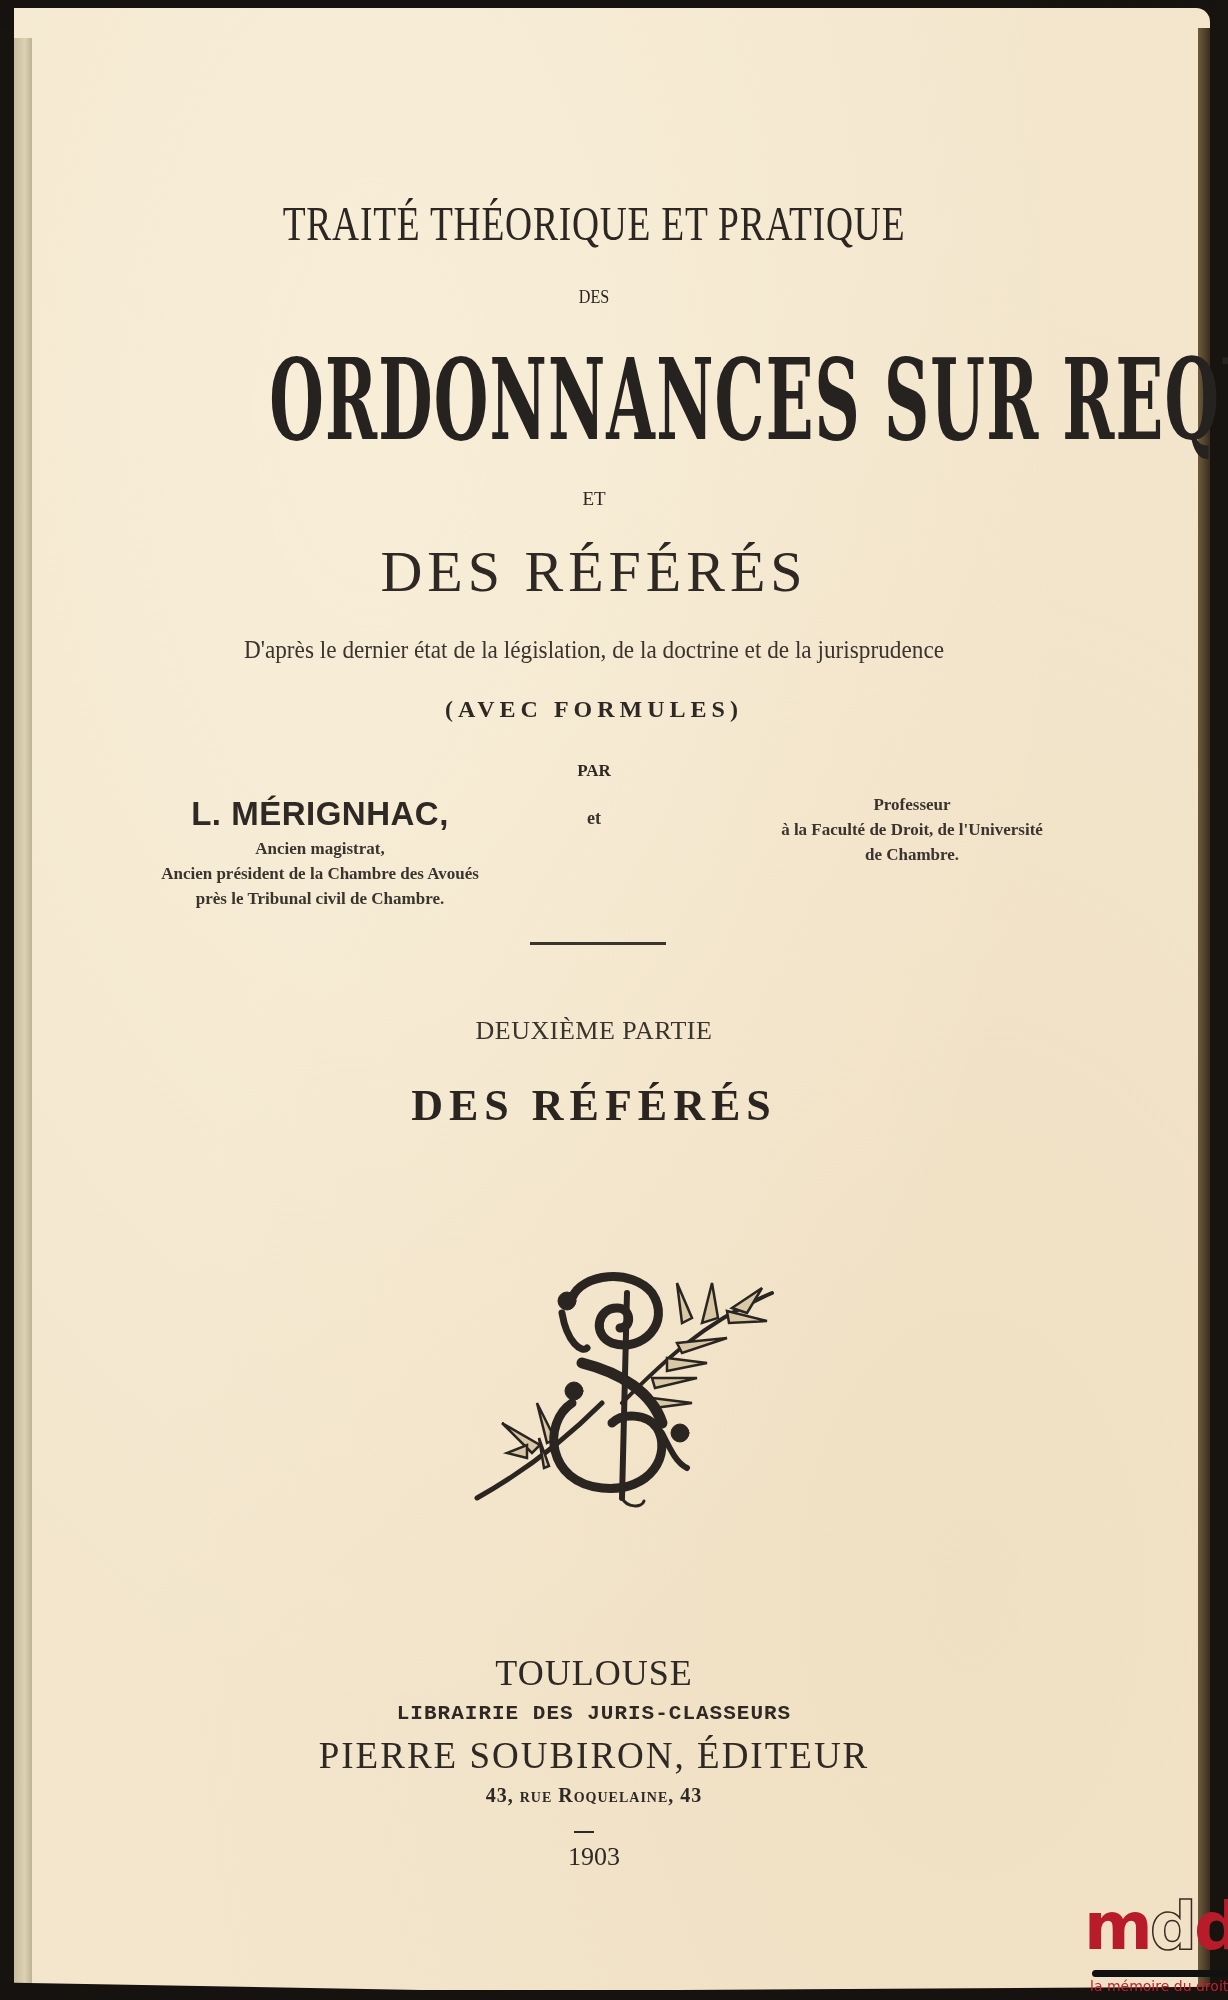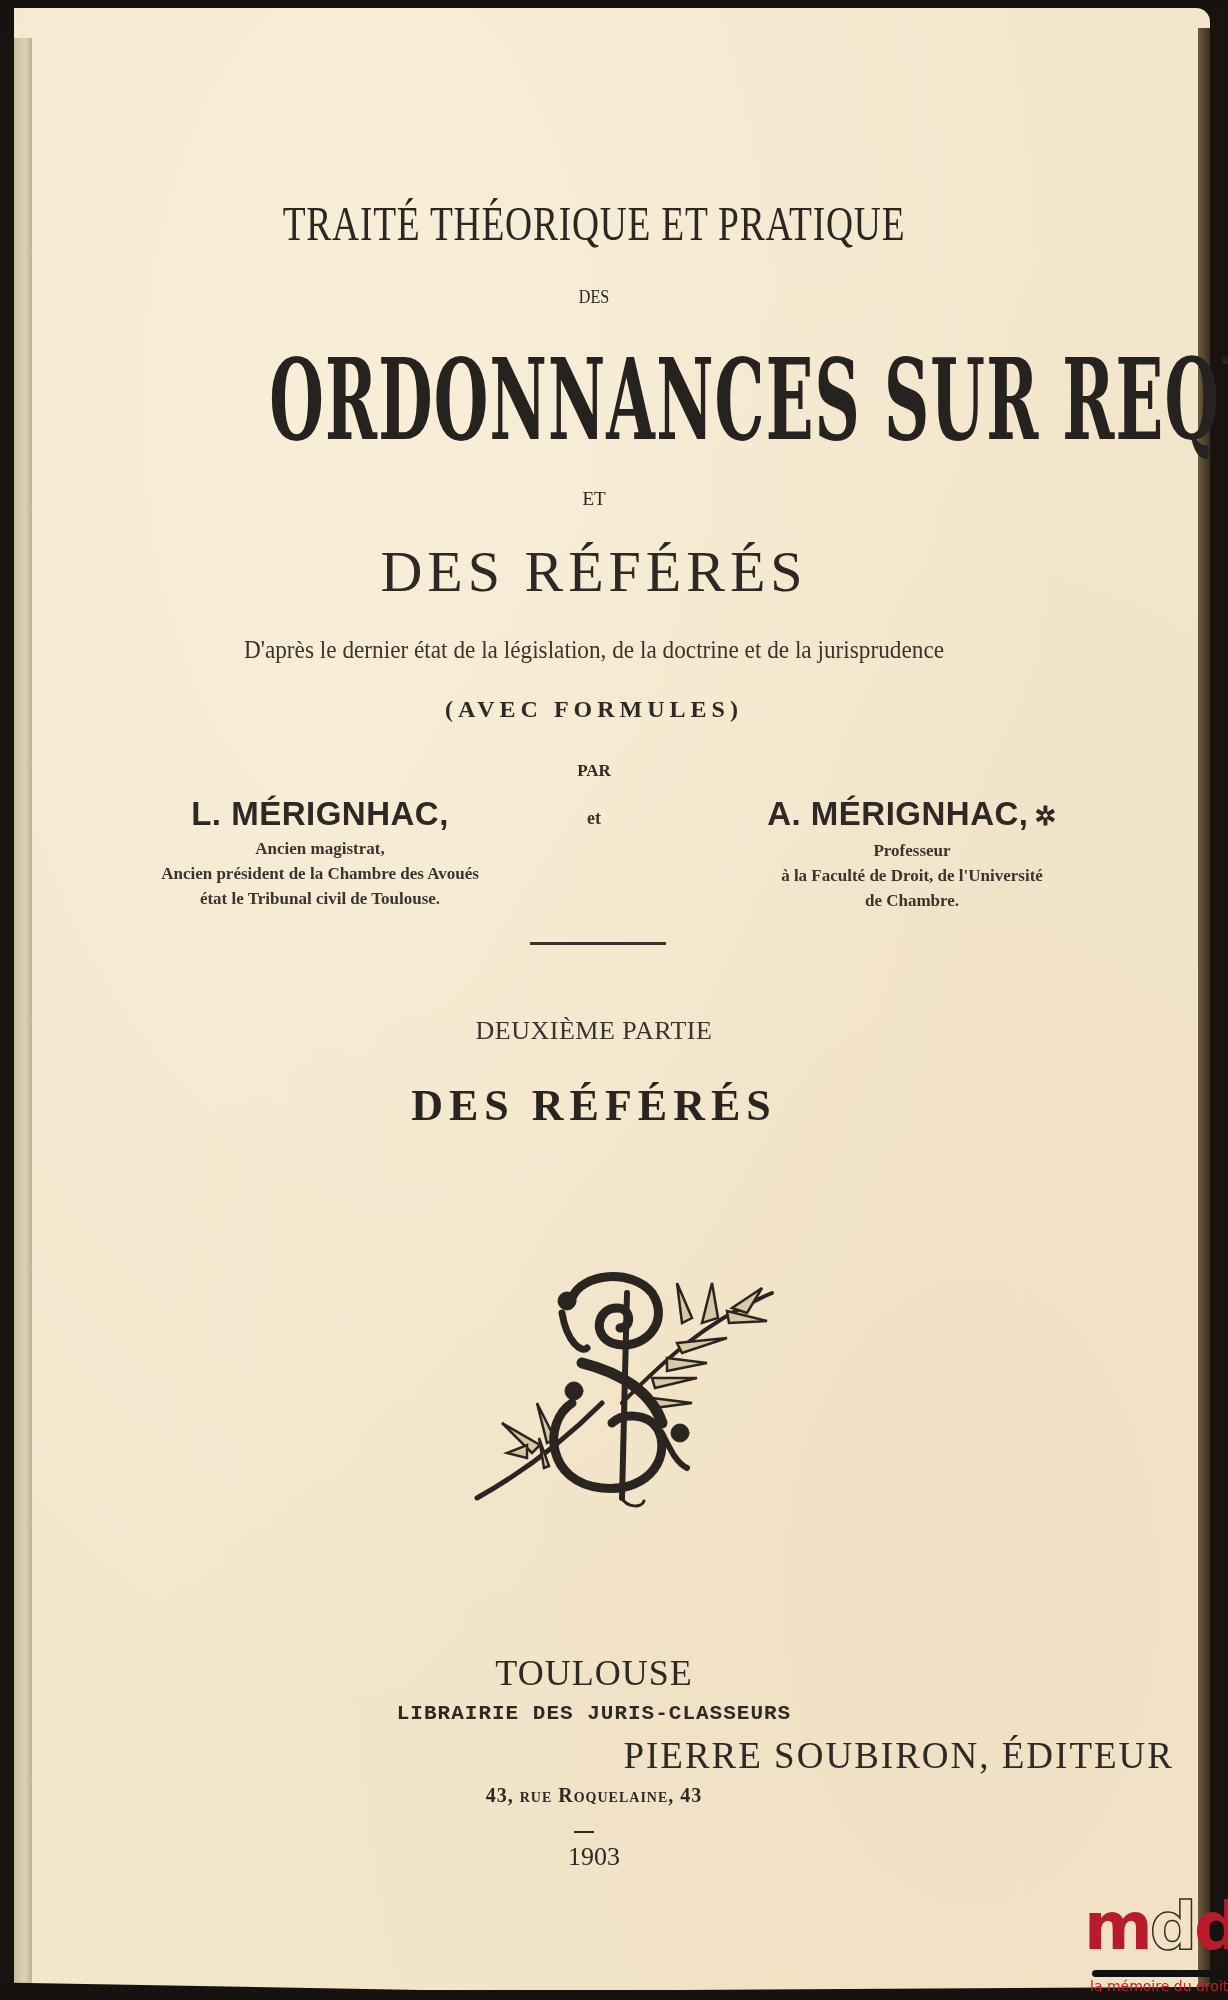--- a/index.html
+++ b/index.html
@@ -211,21 +211,20 @@
       font-family: Liberation Mono, monospace;
       letter-spacing: 1px;
       color: #2e2924;
     }
     .l-pierre {
       top: 1726px;
       font-size: 37px;
       font-family: "Liberation Serif", serif;
       letter-spacing: 2px;
       color: #2e2924;
-      text-align: right;
     }
     .l-address {
       top: 1776px;
       font-size: 20px;
       font-weight: bold;
       font-family: "Liberation Serif", serif;
       letter-spacing: 1px;
       color: #2e2924;
       font-variant: small-caps;
     }
@@ -302,27 +301,24 @@
       <div class="line l-des-referes">DES RÉFÉRÉS</div>
       <div class="line l-dapres">D'après le dernier état de la législation, de la doctrine et de la jurisprudence</div>
       <div class="line l-avec">(AVEC FORMULES)</div>
       <div class="line l-par">PAR</div>
       <div class="line l-et2">et</div>
 
       <div class="author author-left">
         <div class="author-name">L. MÉRIGNHAC,</div>
         <div class="author-desc">Ancien magistrat,</div>
         <div class="author-desc">Ancien président de la Chambre des Avoués</div>
-        <div class="author-desc">état le Tribunal civil de Toulouse.</div>
+        <div class="author-desc">près le Tribunal civil de Chambre.</div>
       </div>
 
       <div class="author author-right">
-        <div class="author-name">
-          <span>A. MÉRIGNHAC,</span><span class="star">✲</span>
-        </div>
         <div class="author-desc">Professeur</div>
         <div class="author-desc">à la Faculté de Droit, de l'Université</div>
         <div class="author-desc">de Chambre.</div>
       </div>
 
       <div class="rule"></div>
 
       <div class="line l-deuxieme">DEUXIÈME PARTIE</div>
       <div class="line l-des-referes2">DES RÉFÉRÉS</div>
 

